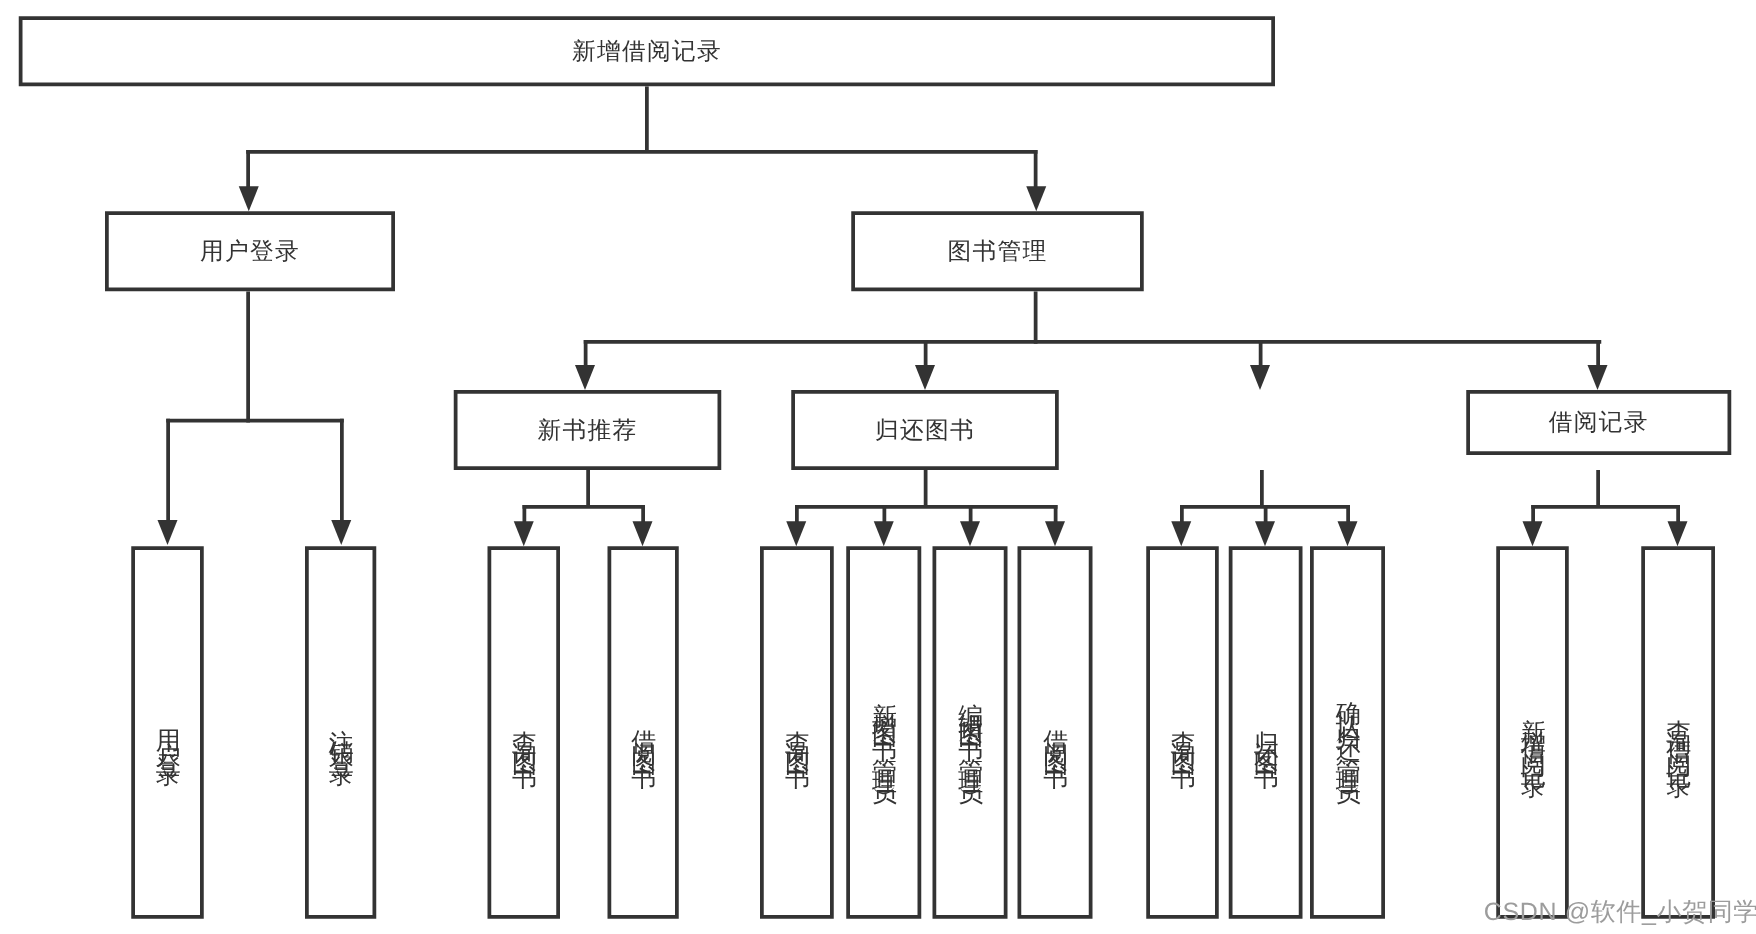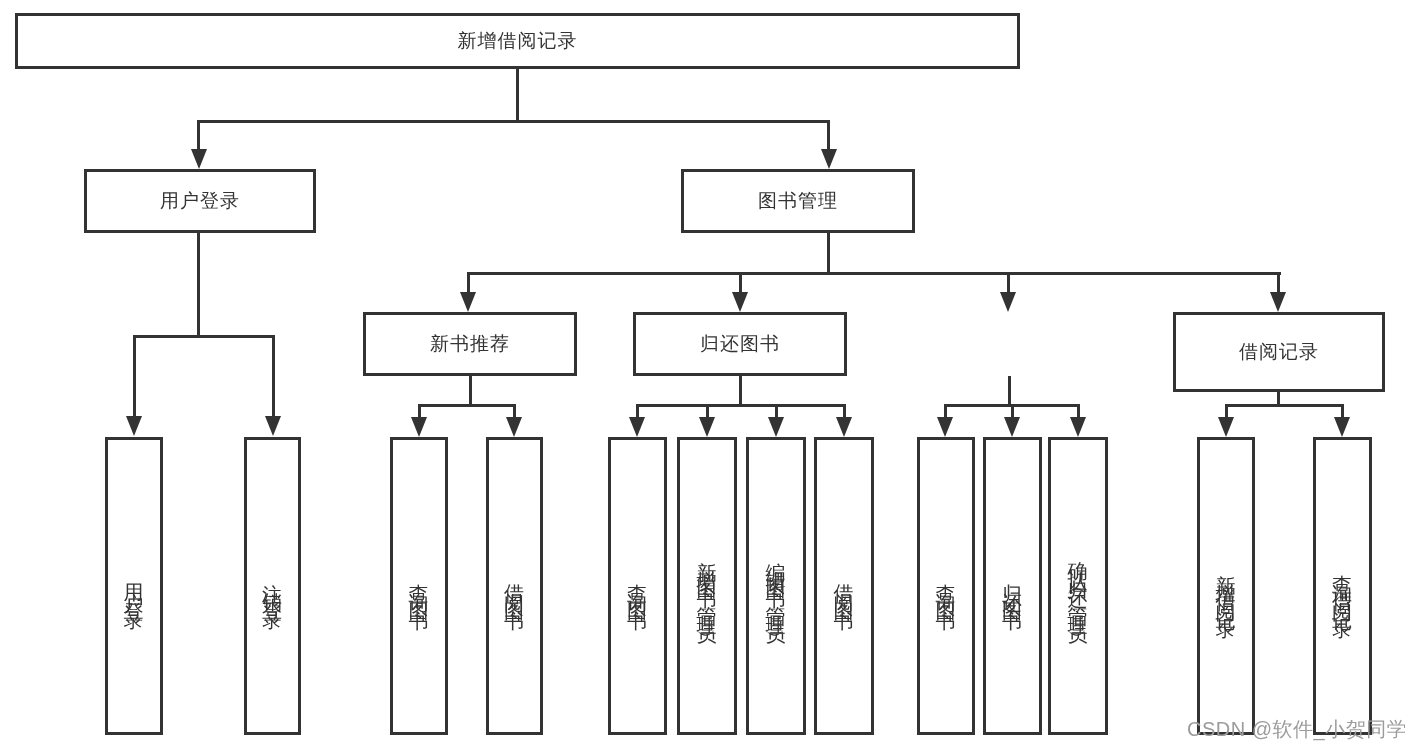--- a/index.html
+++ b/index.html
@@ -69,21 +69,21 @@
   <div class="arrow" style="left:1000px;top:292px;"></div>
   <div class="vl" style="left:1277px;top:272px;height:22px;"></div>
   <div class="arrow" style="left:1270px;top:292px;"></div>
 
   <div class="box" style="left:363px;top:312px;width:214px;height:64px;">
     <span>新书推荐</span>
   </div>
   <div class="box" style="left:633px;top:312px;width:214px;height:64px;">
     <span>归还图书</span>
   </div>
-  <div class="box" style="left:1173px;top:312px;width:212px;height:80px;">
+  <div class="box" style="left:1173px;top:312px;width:212px;height:52px;">
     <span>借阅记录</span>
   </div>
 
   <div class="vl" style="left:469px;top:376px;height:30px;"></div>
   <div class="hl" style="left:418px;top:404px;width:98px;"></div>
   <div class="vl" style="left:418px;top:404px;height:14px;"></div>
   <div class="arrow" style="left:411px;top:417px;"></div>
   <div class="vl" style="left:513px;top:404px;height:14px;"></div>
   <div class="arrow" style="left:506px;top:417px;"></div>
 

